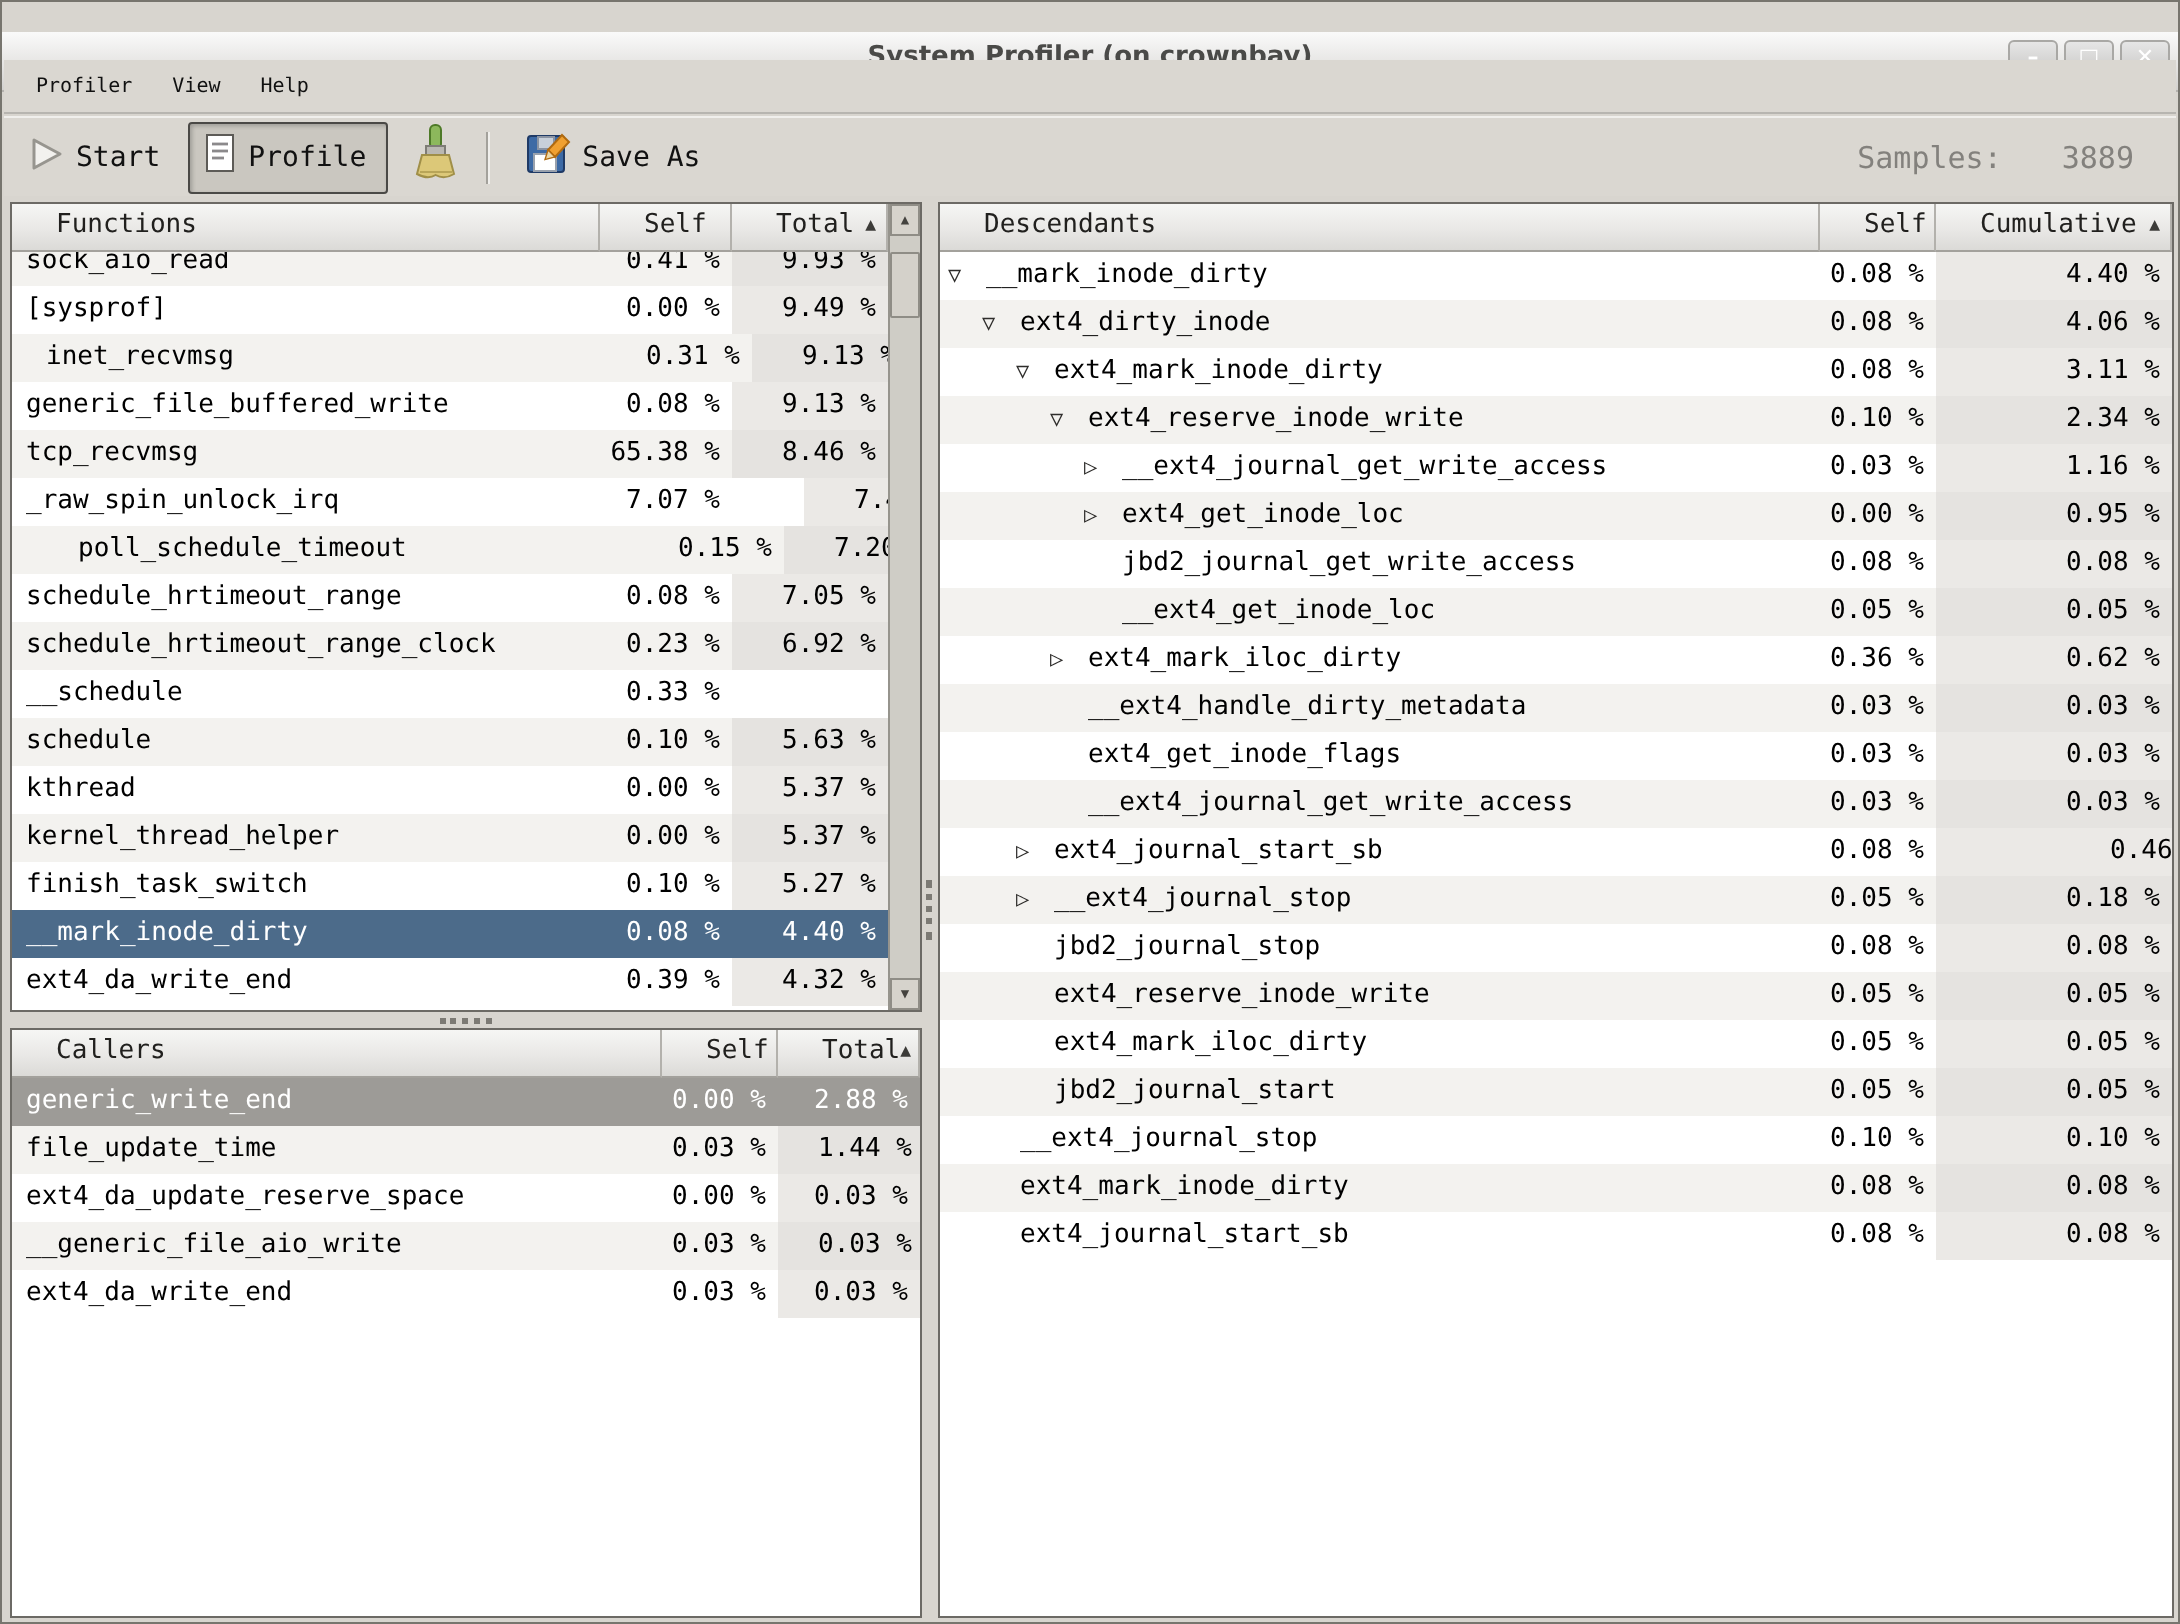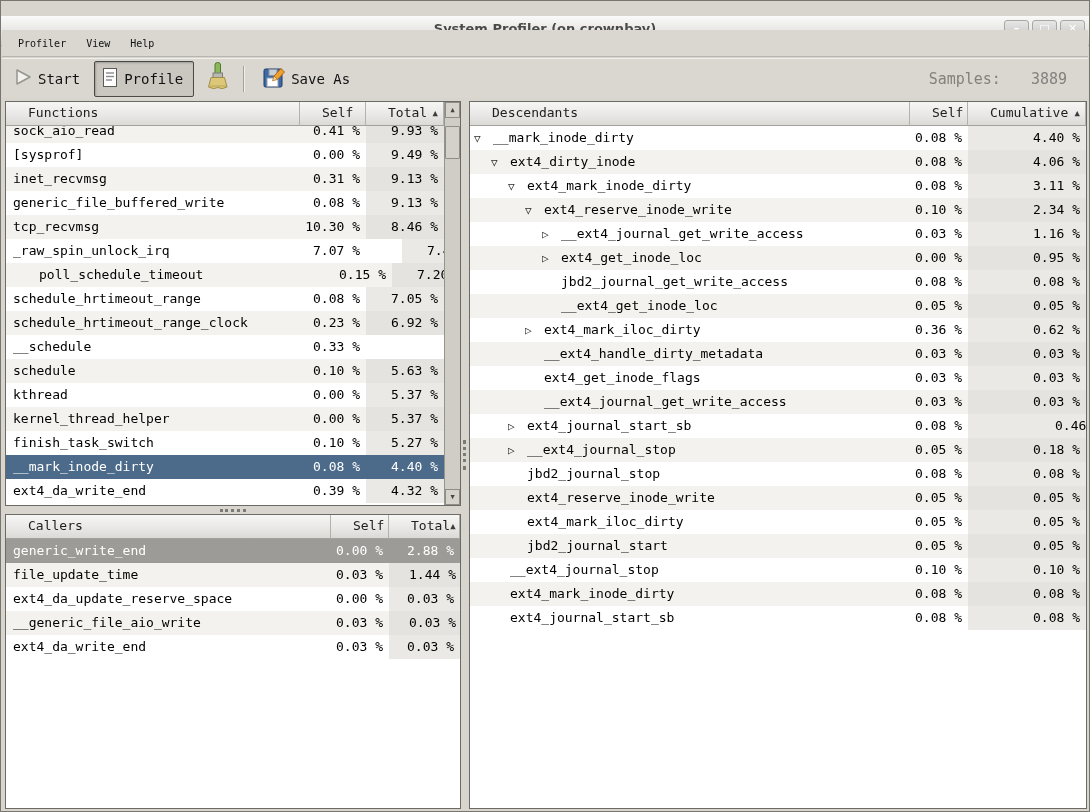--- a/index.html
+++ b/index.html
@@ -156,32 +156,32 @@
           <div class="cell name" style="width: 294px;"><span>sock_aio_read</span></div>
           <div class="cell val" style="width: 66px;">0.41 %</div>
           <div class="cell val sorted" style="width: 78px;">9.93 %</div>
         </div>
         <div class="trow">
           <div class="cell name" style="width: 294px;"><span>[sysprof]</span></div>
           <div class="cell val" style="width: 66px;">0.00 %</div>
           <div class="cell val sorted" style="width: 78px;">9.49 %</div>
         </div>
         <div class="trow stripe">
-          <div class="cell name" style="width: 294px;"><span>inet_recvmsg</span></div>
+          <div class="cell name" style="width: 294px; margin-left: 10px;"><span>inet_recvmsg</span></div>
           <div class="cell val" style="width: 66px;">0.31 %</div>
           <div class="cell val sorted" style="width: 78px;">9.13 %</div>
         </div>
         <div class="trow">
           <div class="cell name" style="width: 294px;"><span>generic_file_buffered_write</span></div>
           <div class="cell val" style="width: 66px;">0.08 %</div>
           <div class="cell val sorted" style="width: 78px;">9.13 %</div>
         </div>
         <div class="trow stripe">
           <div class="cell name" style="width: 294px;"><span>tcp_recvmsg</span></div>
-          <div class="cell val" style="width: 66px;">10.30 %</div>
+          <div class="cell val" style="width: 66px;">65.38 %</div>
           <div class="cell val sorted" style="width: 78px;">8.46 %</div>
         </div>
         <div class="trow">
           <div class="cell name" style="width: 294px;"><span>_raw_spin_unlock_irq</span></div>
           <div class="cell val" style="width: 66px;">7.07 %</div>
           <div class="cell val sorted" style="width: 78px; margin-left: 36px;">7.46 %</div>
         </div>
         <div class="trow stripe">
           <div class="cell name" style="width: 294px; margin-left: 26px;"><span>poll_schedule_timeout</span></div>
           <div class="cell val" style="width: 66px;">0.15 %</div>

